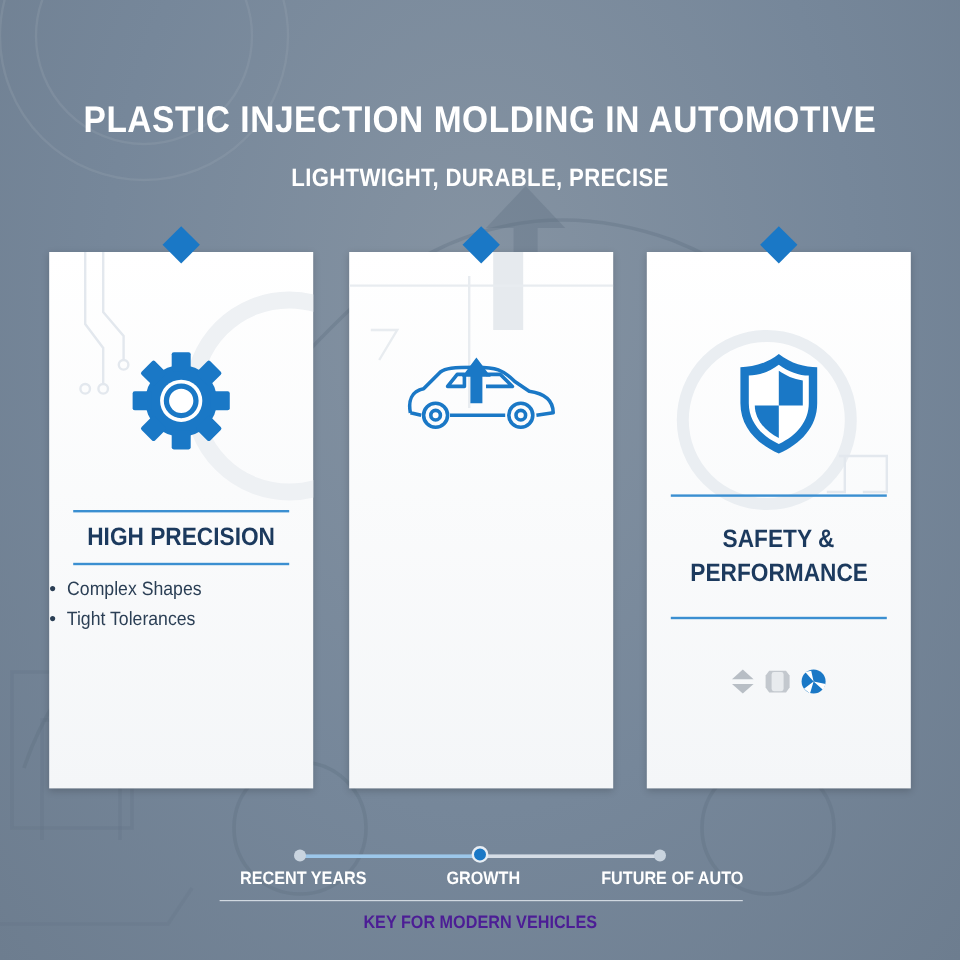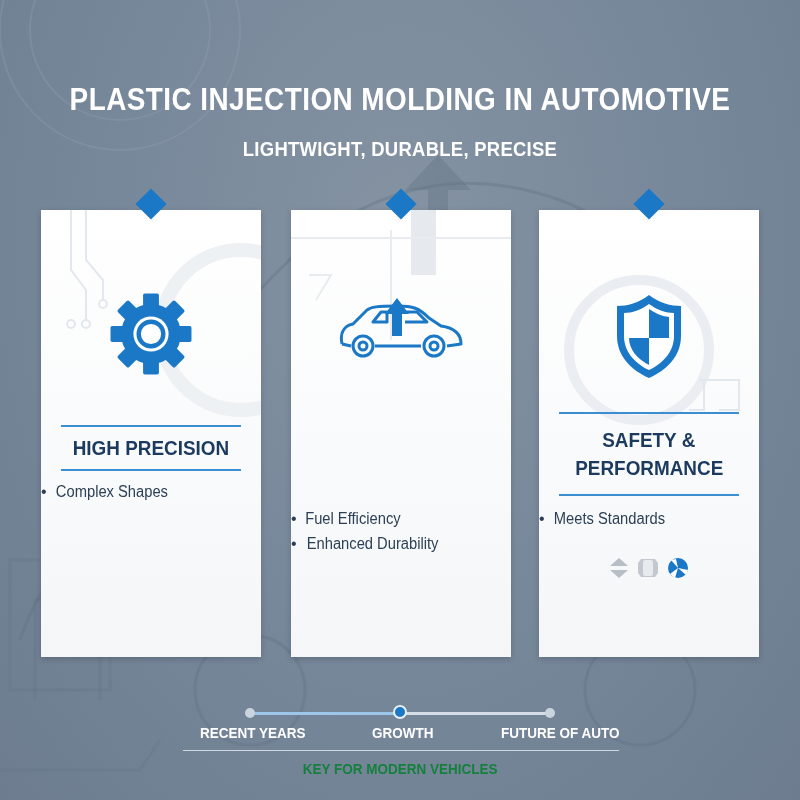--- a/index.html
+++ b/index.html
@@ -56,21 +56,21 @@
   .timeline .dot.active {
     top:-1px; width:14px; height:14px; background:#1a78c6; border:2px solid #e8eef4; box-sizing:border-box;
   }
   .tl-label {
     position:absolute; top:724px; color:#ffffff; font-weight:700; font-size:15px;
     white-space:nowrap; transform:scaleX(0.9); transform-origin:left;
   }
   .divider { position:absolute; top:750px; left:183px; width:436px; height:1px; background:#d0d8e0; }
   .footer {
     position:absolute; top:760px; left:0; width:800px; text-align:center;
-    color:#15803d; font-weight:700; font-size:15px;
+    color:#4c1d95; font-weight:700; font-size:15px;
   }
   .footer span { display:inline-block; transform:scaleX(0.9); }
 </style>
 </head>
 <body>
 
 <svg class="bg-deco" width="800" height="800" viewBox="0 0 800 800">
   <g fill="none" stroke="#5f6f82" stroke-opacity="0.35" stroke-width="3">
     <path d="M120 520 Q160 380 300 250 Q420 150 560 200 Q660 240 720 330"></path>
     <path d="M20 640 Q60 520 200 470"></path>
@@ -117,20 +117,21 @@
       </g>
     </g>
     <circle cx="50" cy="50" r="20" fill="#ffffff"></circle>
     <circle cx="50" cy="50" r="14" fill="none" stroke="#1a78c6" stroke-width="5"></circle>
   </svg>
   <div class="heading" style="top:215px; padding:7px 0;">
     <span>HIGH PRECISION</span>
   </div>
   <ul style="top:269px;">
     <li><span>Complex Shapes</span></li>
+    <li><span>Tight Tolerances</span></li>
   </ul>
 </div>
 
 <div class="card" style="left:291px;">
   <div class="diamond"></div>
   <svg class="bg-deco" width="220" height="447">
     <rect x="120" y="0" width="25" height="65" fill="#e6eaee"></rect>
     <g fill="none" stroke="#e8ecf0" stroke-width="2">
       <path d="M0 28 L220 28"></path>
         <path d="M100 20 L100 130"></path>
@@ -142,49 +143,44 @@
       <path d="M5 48 C3 38 6 30 16 28 L30 14 C34 11 40 10 60 10 C76 10 82 12 92 22 L104 30 C118 32 124 38 124 48 L110 50 M84 50 L38 50 M14 50 L5 48"></path>
       <path d="M36 26 L44 16 L50 16 L50 26 Z"></path>
       <path d="M68 16 L80 16 L90 26 L68 26"></path>
       <circle cx="26" cy="50" r="10"></circle>
         <circle cx="26" cy="50" r="4"></circle>
       <circle cx="97" cy="50" r="10"></circle>
         <circle cx="97" cy="50" r="4"></circle>
     </g>
     <path d="M55 40 L55 18 L48 18 L60 2 L72 18 L65 18 L65 40 Z" fill="#1a78c6"></path>
   </svg>
-  <ul style="top:296px;">
-    <li><span>Fuel Efficiency</span></li>
-    <li><span>Enhanced Durability</span></li>
-  </ul>
 </div>
 
 <div class="card" style="left:539px;">
   <div class="diamond"></div>
   <svg class="bg-deco" width="220" height="447">
     <g fill="none" stroke="#eaeef2" stroke-width="10">
       <circle cx="100" cy="140" r="70"></circle>
     </g>
     <g fill="none" stroke="#e3e8ee" stroke-width="2">
       <path d="M160 170 L200 170 L200 200 L180 200"></path>
         <path d="M165 170 L165 200 L150 200"></path>
     </g>
   </svg>
   <svg class="icon" style="top:82px;" width="72" height="88" viewBox="0 0 72 88">
     <path d="M36 3 C26 11 14 14 4 14 L4 44 C4 64 18 78 36 86 C54 78 68 64 68 44 L68 14 C58 14 46 11 36 3 Z" fill="#1a78c6"></path>
     <path d="M36 12 C28 18 19 21 11 21 L11 44 C11 59 21 71 36 78 C51 71 61 59 61 44 L61 21 C53 21 44 18 36 12 Z" fill="#ffffff"></path>
     <path d="M36 17 L36 46 L56 46 L56 25 C48 24 42 21 36 17 Z" fill="#1a78c6"></path>
     <path d="M16 46 L36 46 L36 73 C24 67 16 57 16 46 Z" fill="#1a78c6"></path>
   </svg>
-  <div class="heading" style="top:202px; padding:12px 0;">
+  <div class="heading" style="top:202px; padding:22px 0;">
     <span>SAFETY &amp;</span><br>
     <span>PERFORMANCE</span>
   </div>
   <ul style="top:296px;">
-    <li><span>Meets Standards</span></li>
   </ul>
   <div class="mini-icons">
     <svg width="20" height="22" viewBox="0 0 20 22">
       <path d="M10 1 L19 9 L1 9 Z" fill="#b8bec5"></path>
         <path d="M1 13 L19 13 L10 21 Z" fill="#b8bec5"></path>
     </svg>
     <svg width="22" height="22" viewBox="0 0 22 22">
       <path d="M4 2 L18 2 L21 6 L21 16 L18 20 L4 20 L1 16 L1 6 Z" fill="#c3c8ce"></path>
       <rect x="6" y="3" width="10" height="16" rx="2" fill="#e8ebee"></rect>
     </svg>

